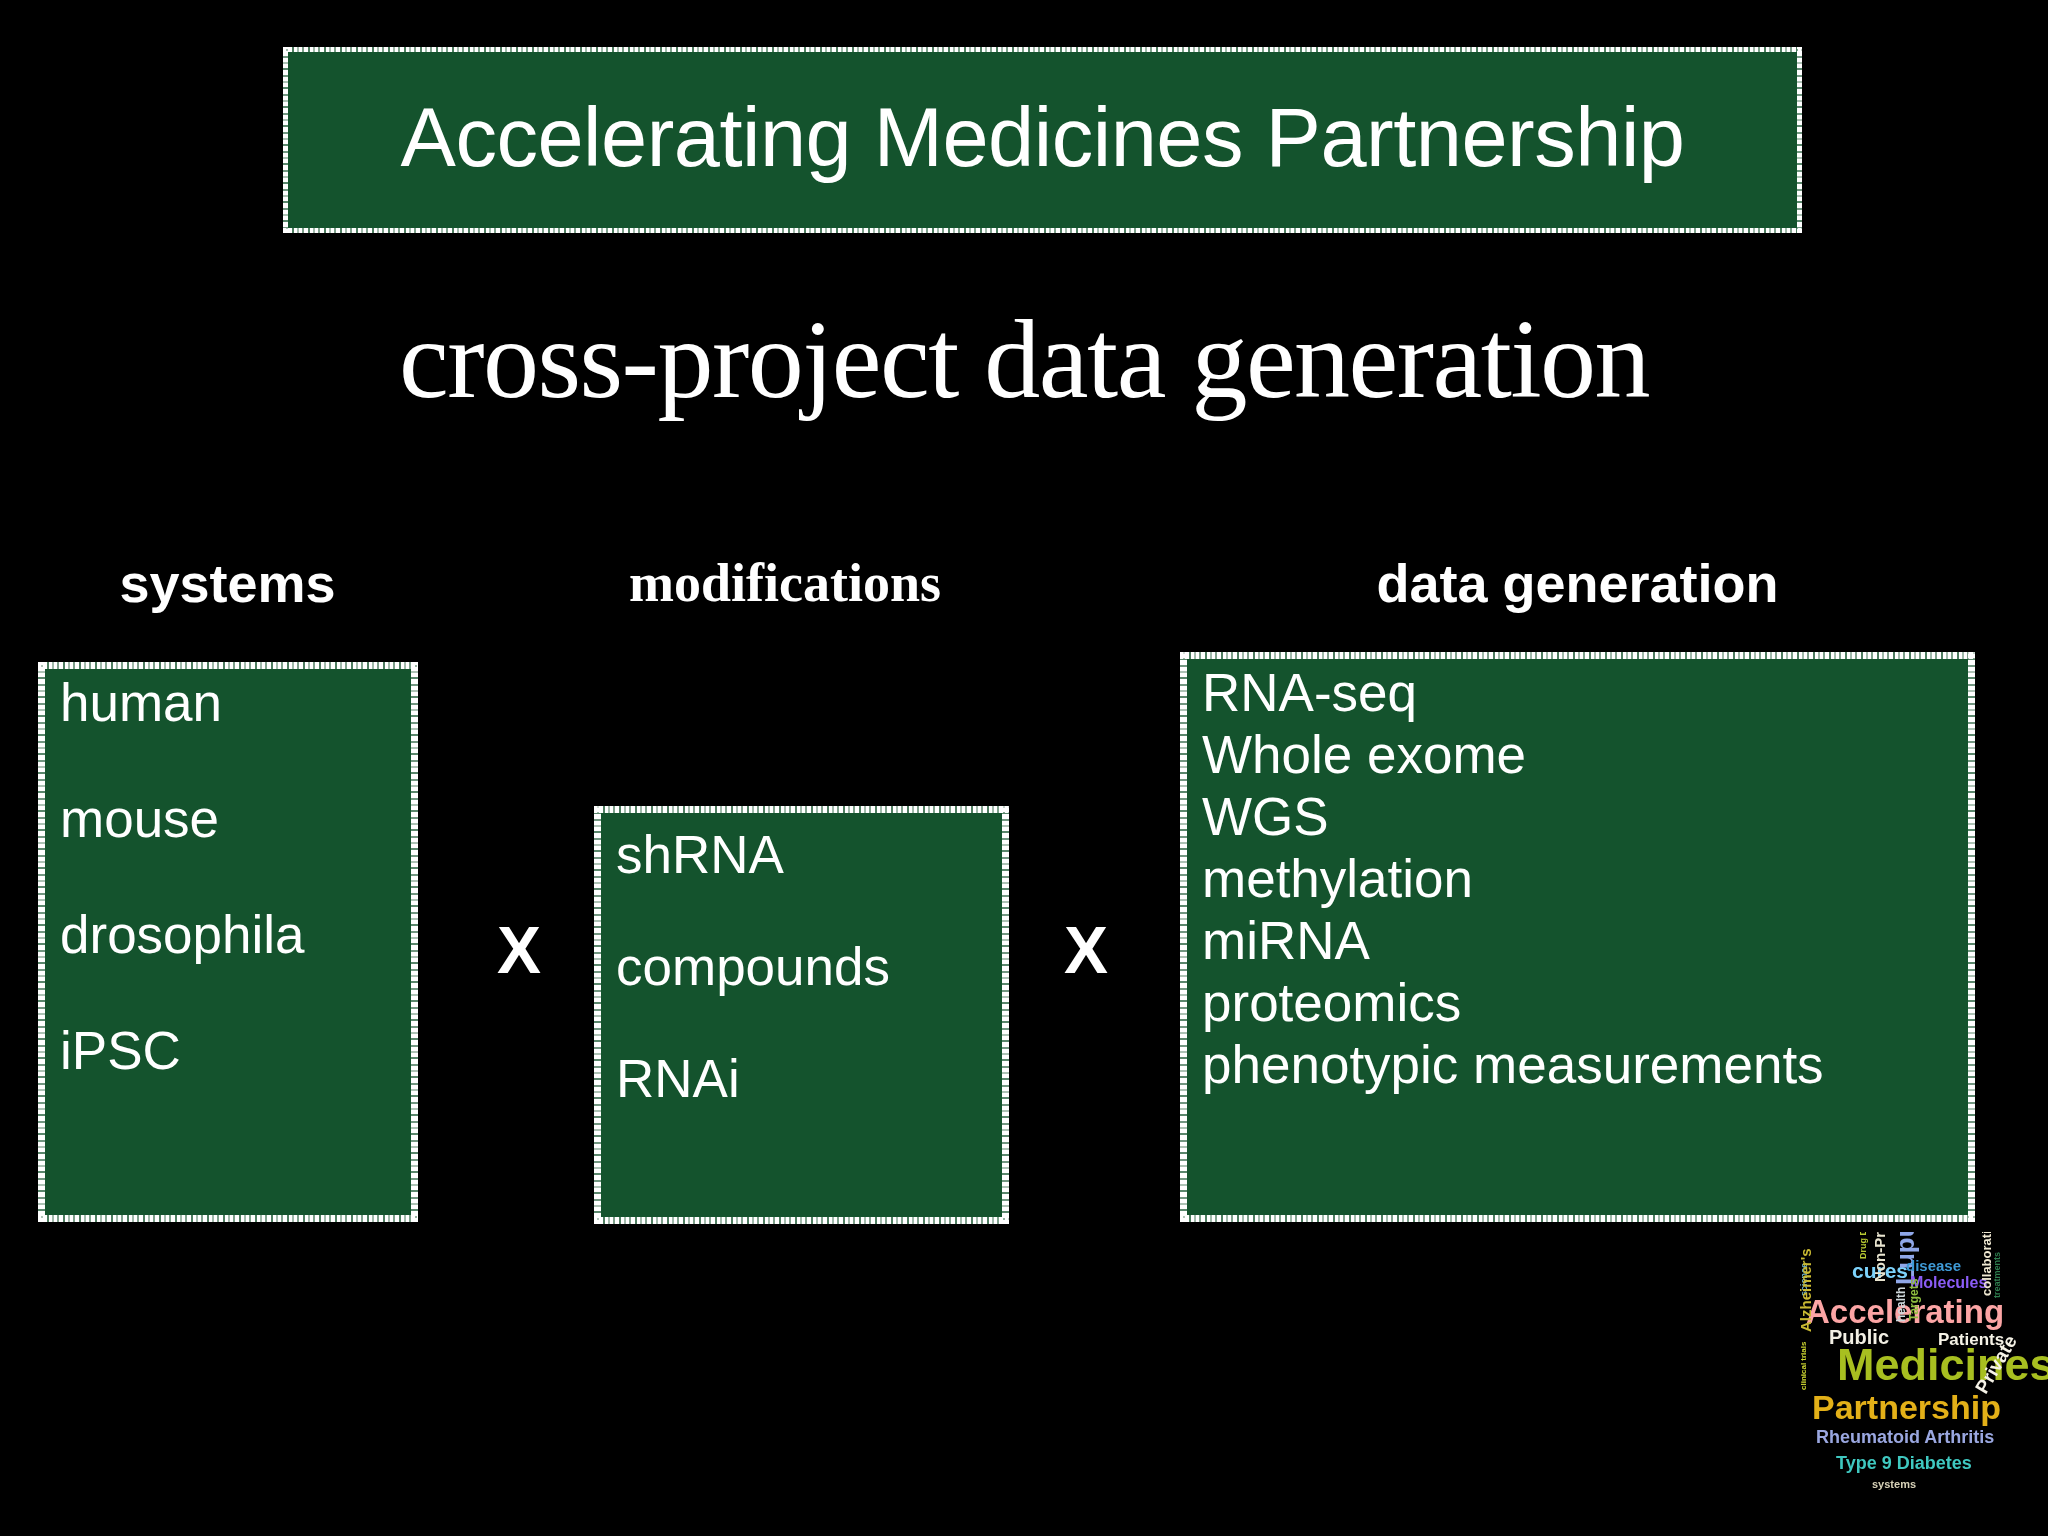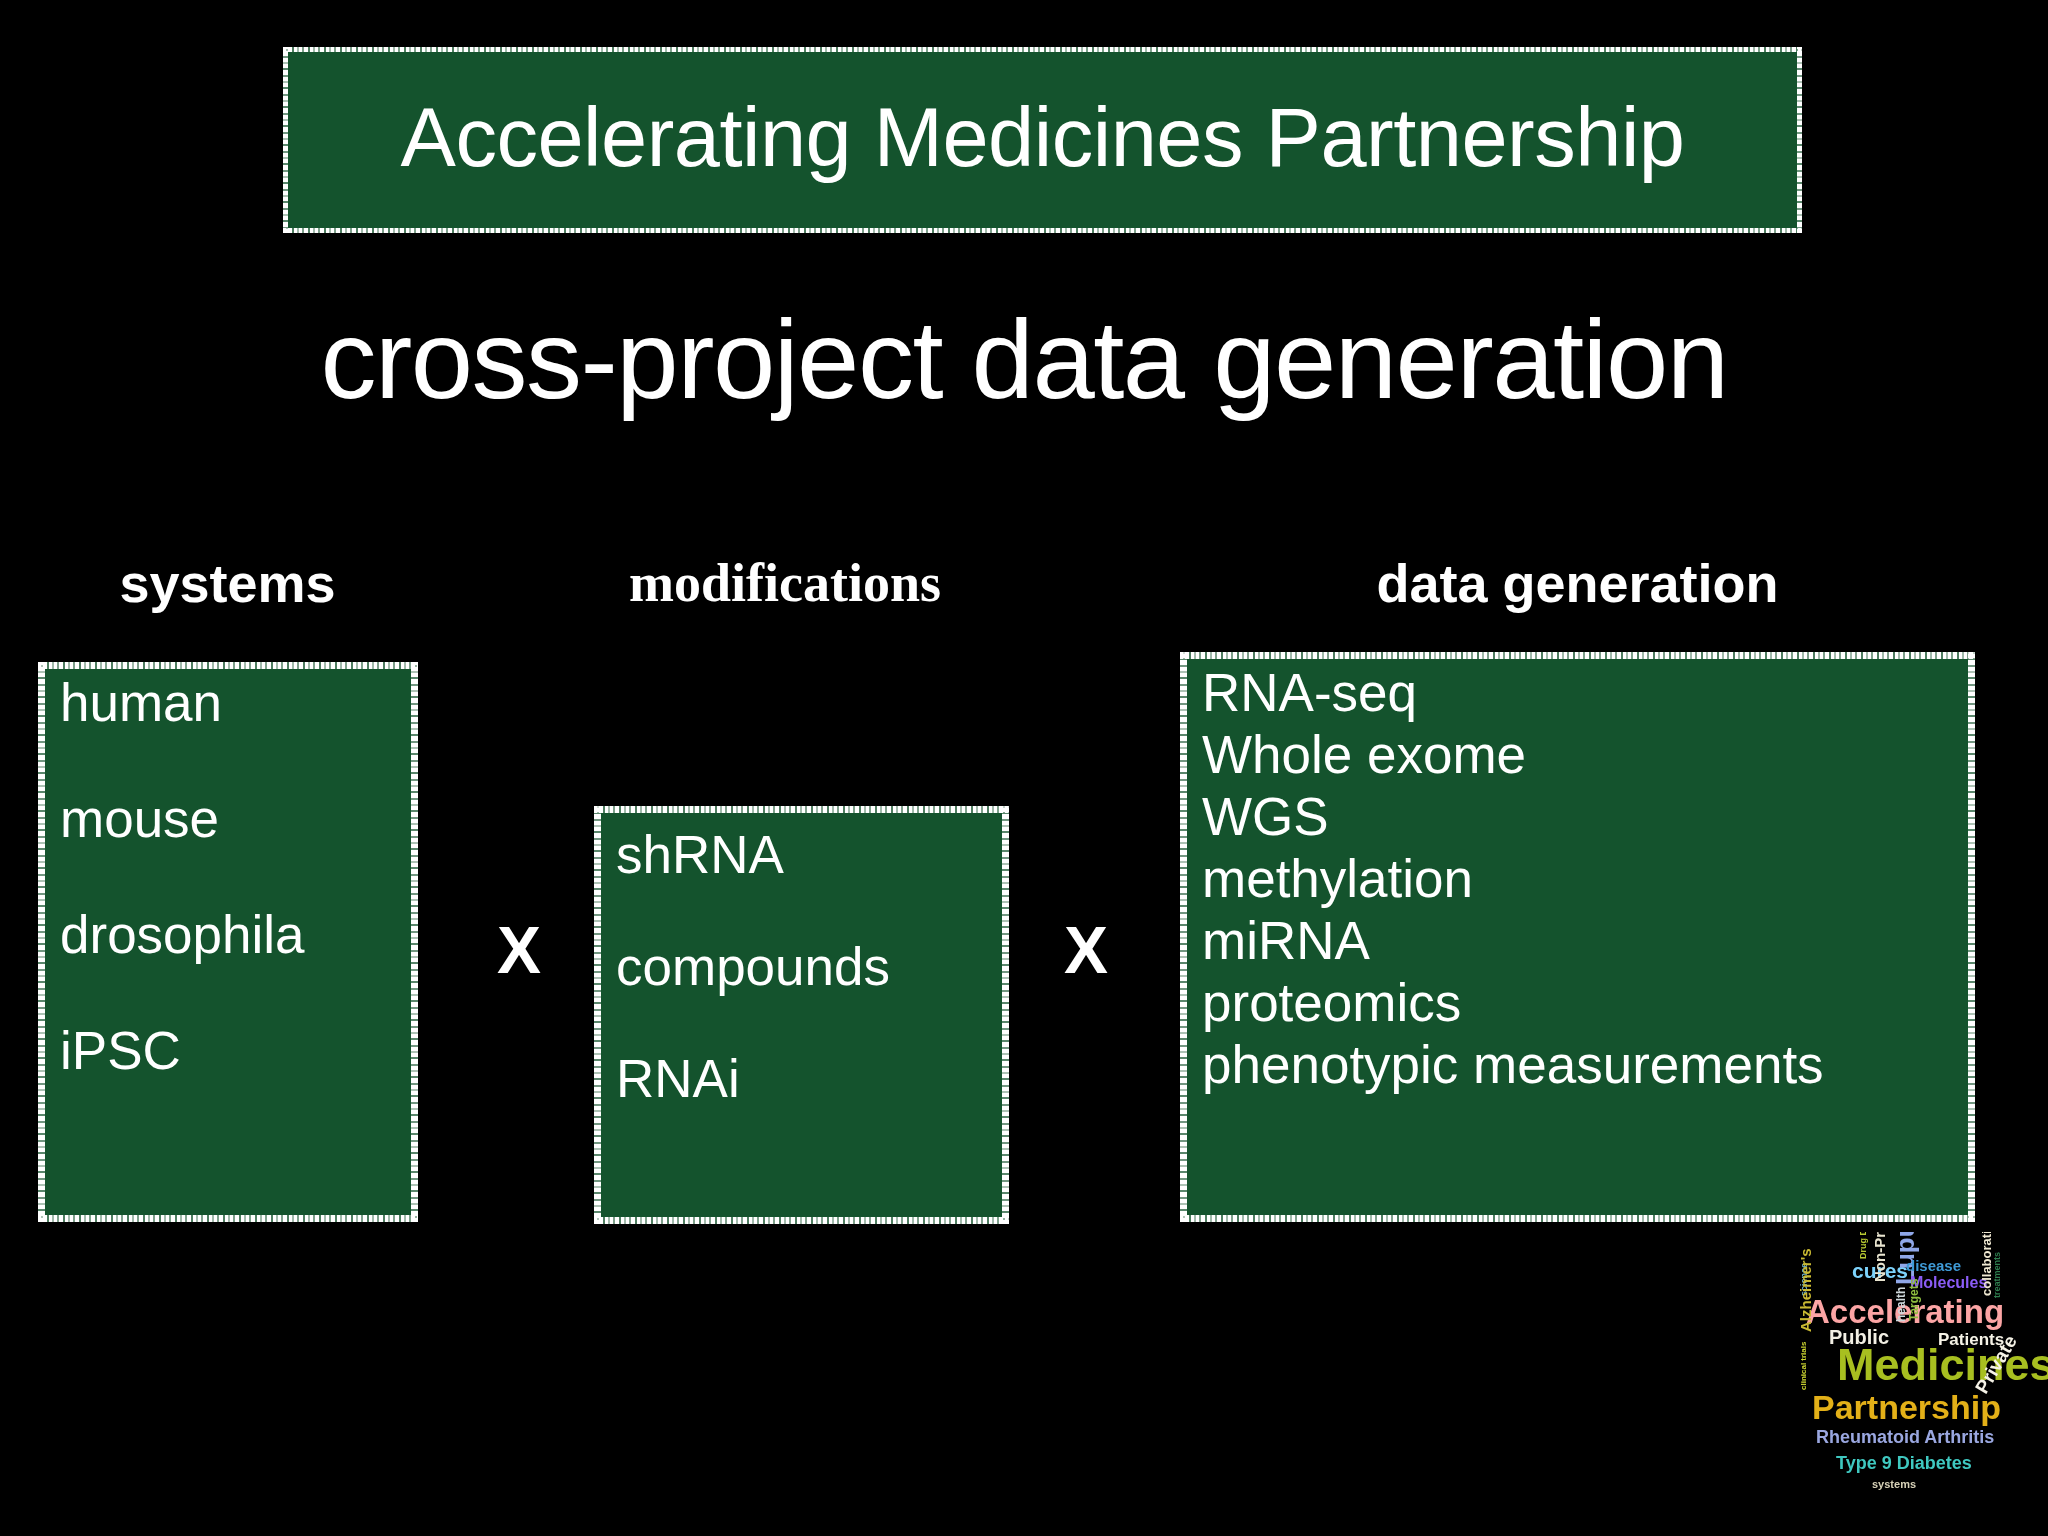--- a/index.html
+++ b/index.html
@@ -102,20 +102,21 @@
     position: absolute;
     left: 0;
     right: 0;
     top: 295px;
     text-align: center;
     font-size: 112px;
     font-weight: 400;
     letter-spacing: -1.5px;
     color: #ffffff;
     white-space: nowrap;
+    font-family: Liberation Serif, serif;
   }
 
   
   .col-header {
     position: absolute;
     font-size: 54px;
     font-weight: 700;
     color: #ffffff;
     text-align: center;
     white-space: nowrap;

